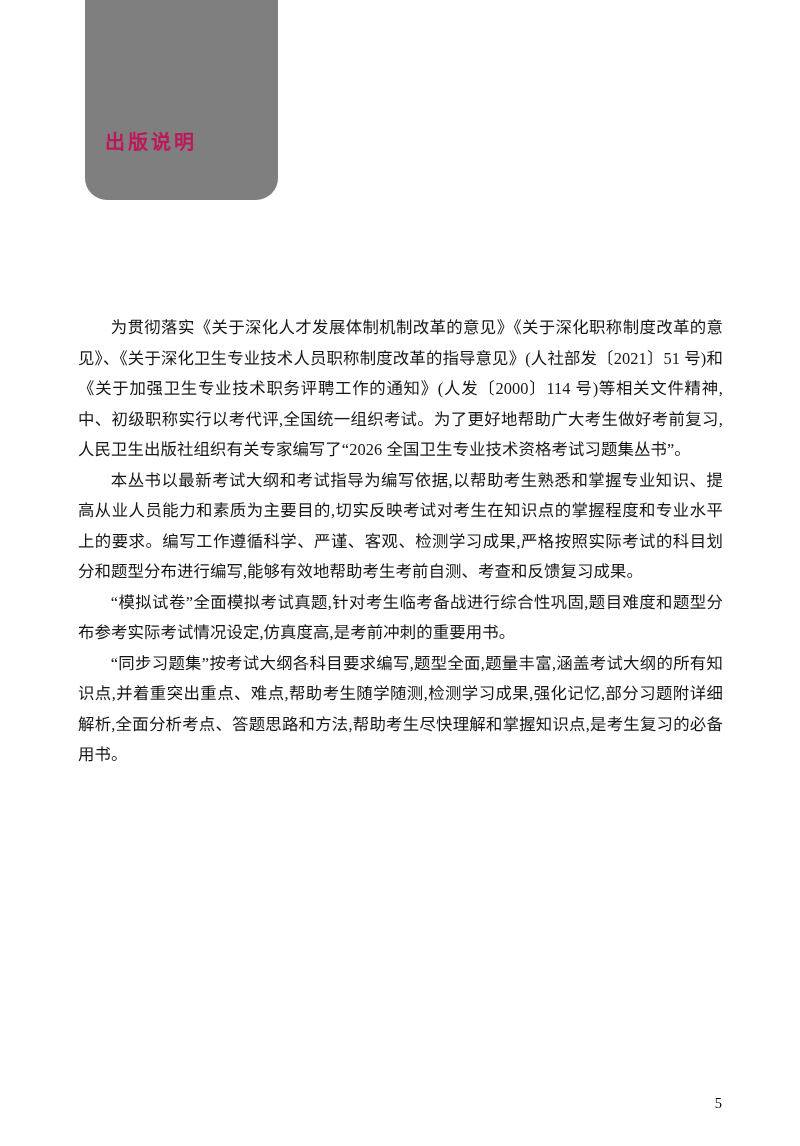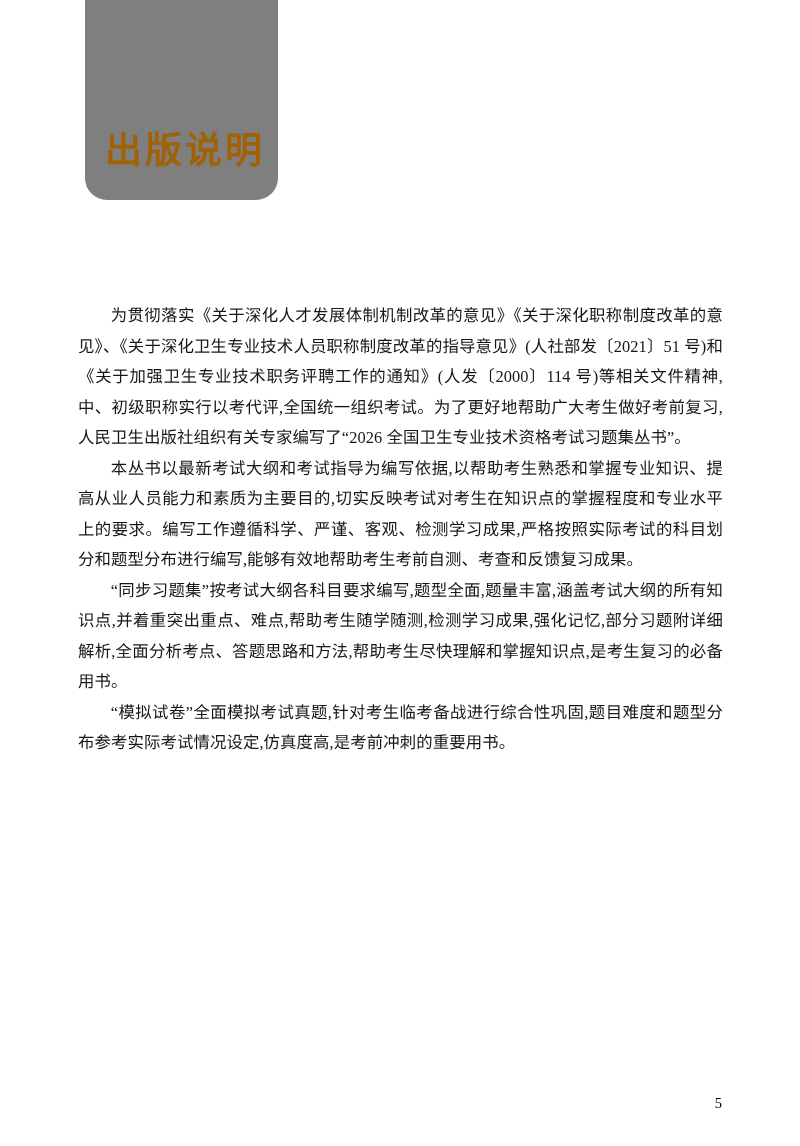--- a/index.html
+++ b/index.html
@@ -32,38 +32,38 @@
     height: 200px;
     background: #7f7f7f;
     border-bottom-left-radius: 22px;
     border-bottom-right-radius: 22px;
   }
   .title-text {
     position: absolute;
     left: 105px;
     top: 132px;
     width: 180px;
-    color: #a16207;
+    color: #be185d;
     font-family: "DejaVu Sans", "Liberation Sans", sans-serif;
     font-weight: bold;
-    font-size: 37px;
+    font-size: 20px;
     letter-spacing: 3px;
     line-height: 1;
     white-space: nowrap;
   }
 
   
   .content {
     position: absolute;
     left: 78px;
     top: 300px;
     width: 645px;
   }
   .para {
-    margin: 1px 0 0 0;
+    margin: 13px 0 0 0;
     text-indent: 2em;
     font-size: 16.4px;
     line-height: 30.5px;
     text-align: justify;
     text-justify: inter-ideograph;
     letter-spacing: 0.1px;
     color: #161616;
   }
   .para + .para {
     margin-top: 0px;
@@ -83,19 +83,19 @@
 <body>
 
 <div class="page">
 
   <div class="title-block"></div>
   <div class="title-text">出版说明</div>
 
   <div class="content">
     <p class="para">为贯彻落实《关于深化人才发展体制机制改革的意见》《关于深化职称制度改革的意见》、《关于深化卫生专业技术人员职称制度改革的指导意见》(人社部发〔2021〕51 号)和《关于加强卫生专业技术职务评聘工作的通知》(人发〔2000〕114 号)等相关文件精神,中、初级职称实行以考代评,全国统一组织考试。为了更好地帮助广大考生做好考前复习,人民卫生出版社组织有关专家编写了“2026 全国卫生专业技术资格考试习题集丛书”。</p>
     <p class="para">本丛书以最新考试大纲和考试指导为编写依据,以帮助考生熟悉和掌握专业知识、提高从业人员能力和素质为主要目的,切实反映考试对考生在知识点的掌握程度和专业水平上的要求。编写工作遵循科学、严谨、客观、检测学习成果,严格按照实际考试的科目划分和题型分布进行编写,能够有效地帮助考生考前自测、考查和反馈复习成果。</p>
+    <p class="para">“模拟试卷”全面模拟考试真题,针对考生临考备战进行综合性巩固,题目难度和题型分布参考实际考试情况设定,仿真度高,是考前冲刺的重要用书。</p>
     <p class="para">“同步习题集”按考试大纲各科目要求编写,题型全面,题量丰富,涵盖考试大纲的所有知识点,并着重突出重点、难点,帮助考生随学随测,检测学习成果,强化记忆,部分习题附详细解析,全面分析考点、答题思路和方法,帮助考生尽快理解和掌握知识点,是考生复习的必备用书。</p>
-    <p class="para">“模拟试卷”全面模拟考试真题,针对考生临考备战进行综合性巩固,题目难度和题型分布参考实际考试情况设定,仿真度高,是考前冲刺的重要用书。</p>
   </div>
 
   <div class="page-number">5</div>
 
 </div>
 
 </body></html>

